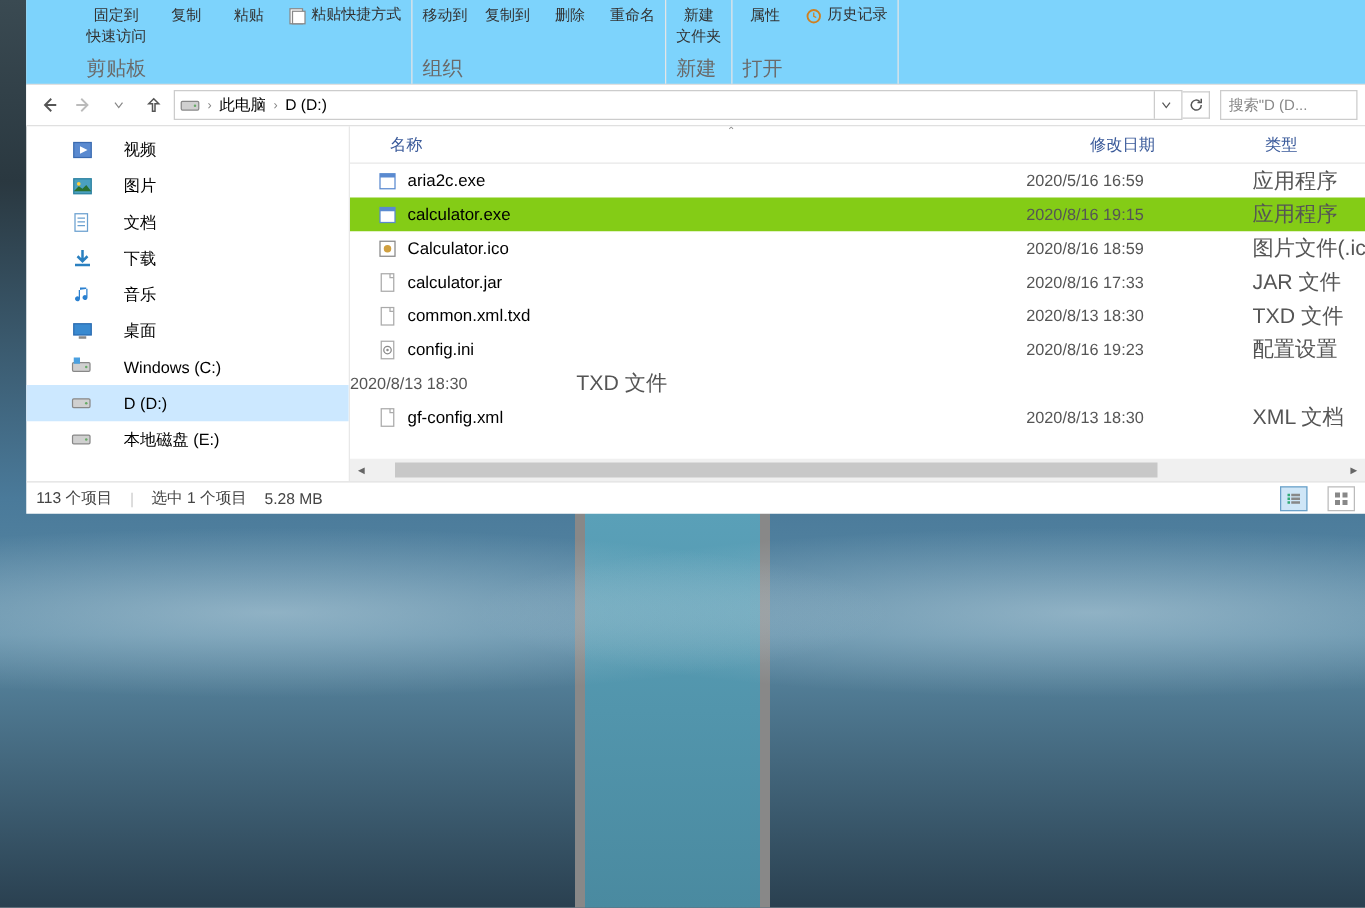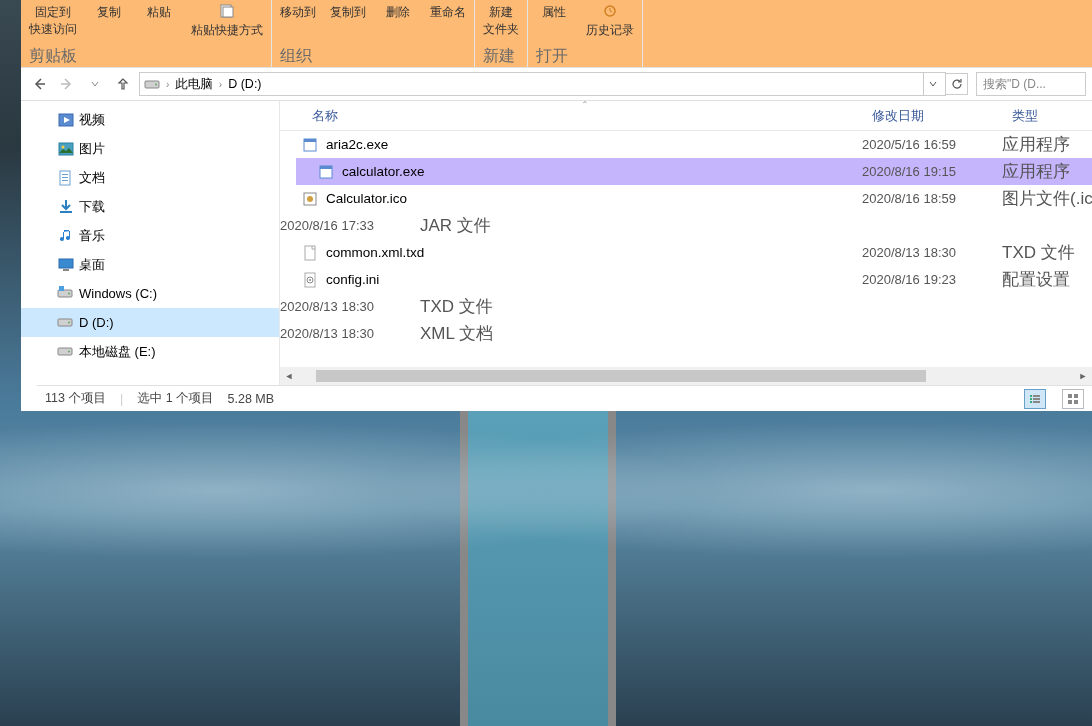--- a/index.html
+++ b/index.html
@@ -18,67 +18,67 @@
   content: ""; position: absolute; left: 0; top: 410px; width: 1092px; height: 200px;
   background: radial-gradient(ellipse at 20% 40%, rgba(200,220,230,0.5), transparent 40%),
               radial-gradient(ellipse at 80% 40%, rgba(200,220,230,0.5), transparent 40%);
 }
 
 .explorer {
   position: absolute; left: 21px; top: 0; width: 1071px; height: 411px;
   background: #fff; z-index: 10; display: flex; flex-direction: column; font-size: 12px;
 }
 
-.ribbon { height: 68px; background: #fdba74; display: flex; border-bottom: 1px solid #e0e0e0; }
+.ribbon { height: 68px; background: #7dd3fc; display: flex; border-bottom: 1px solid #e0e0e0; padding-left: 40px; }
 .ribbon-group { display: flex; flex-direction: column; border-right: 1px solid #e5e5e5; padding: 2px 8px 0; }
 .rg-row { display: flex; gap: 14px; height: 48px; align-items: flex-start; padding-top: 2px; }
 .rg-label { text-align: left; font-size: 16px; color: #6a6a6a; height: 18px; line-height: 14px; }
 .rg-btn { display: flex; flex-direction: column; align-items: center; gap: 2px; color: #333; font-size: 12px; cursor: default; min-width: 36px; }
 .rg-mini { display: flex; flex-direction: column; gap: 4px; font-size: 12px; color: #333; }
-.rg-mini .item { display: flex; align-items: center; gap: 4px; height: 16px; flex-direction: column; }
+.rg-mini .item { display: flex; align-items: flex-end; gap: 4px; height: 16px; }
 .rg-mini .ico { width: 14px; height: 14px; }
 .check { width: 12px; height: 12px; border: 1px solid #888; display: inline-block; }
 
 .navbar { height: 33px; display: flex; align-items: center; background: #fff; border-bottom: 1px solid #e0e0e0; padding: 0 6px; gap: 4px; }
 .nav-arrow { width: 24px; height: 24px; display: flex; align-items: center; justify-content: center; color: #888; }
 .nav-arrow.enabled { color: #555; }
 .addr { flex: 1; height: 24px; border: 1px solid #ccc; display: flex; align-items: center; padding: 0 4px; gap: 6px; font-size: 12.5px; }
 .addr .chev { color: #888; font-size: 10px; }
 .addr-drop { width: 18px; border-left: 1px solid #ccc; height: 22px; display: flex; align-items: center; justify-content: center; color: #555; margin-left: auto; }
 .refresh { width: 22px; height: 22px; border: 1px solid #ccc; border-left: none; display: flex; align-items: center; justify-content: center; color: #555; margin-left: -4px; }
 .search { width: 110px; height: 24px; border: 1px solid #ccc; display: flex; align-items: center; padding: 0 6px; color: #888; font-size: 12px; margin-left: 4px; }
 
 .body { flex: 1; display: flex; min-height: 0; }
 .sidebar { width: 259px; border-right: 1px solid #e8e8e8; overflow: hidden; padding-top: 4px; }
-.sb-item { height: 29px; display: flex; align-items: center; padding-left: 36px; gap: 4px; font-size: 13px; color: #000; }
+.sb-item { height: 29px; display: flex; align-items: center; padding-left: 36px; gap: 24px; font-size: 13px; color: #000; }
 .sb-item.selected { background: #cce8ff; }
 .sb-item .ico { width: 18px; height: 18px; flex-shrink: 0; }
 
 .main { flex: 1; display: flex; flex-direction: column; min-width: 0; }
 .cols { height: 30px; display: flex; align-items: center; border-bottom: 1px solid #e8e8e8; font-size: 13px; color: #3a5a9a; user-select: none; }
 .col { padding: 0 10px; border-right: 1px solid transparent; height: 100%; display: flex; align-items: center; position: relative; }
 .col.name { flex: 1; }
 .col.name .sort { position: absolute; left: 50%; top: -1px; color: #888; font-size: 8px; }
 .col.date { width: 140px; }
 .col.type { width: 90px; }
 
 .rows { flex: 1; overflow: hidden; }
-.row { height: 27px; display: flex; align-items: center; font-size: 13.5px; color: #000; }
-.row.selected { background: #c4b5fd; margin-left: 16px; }
+.row { height: 27px; display: flex; align-items: center; font-size: 13.5px; color: #000; gap: 41px; }
+.row.selected { background: #84cc16; }
 .row .cell-name { flex: 1; display: flex; align-items: center; gap: 8px; padding-left: 22px; }
 .row .file-ico { width: 16px; height: 16px; flex-shrink: 0; }
 .row .cell-date { width: 140px; color: #555; font-size: 13px; }
 .row .cell-type { width: 90px; color: #555; font-size: 17px; white-space: nowrap; overflow: hidden; }
 
 .hscroll { height: 18px; background: #f0f0f0; display: flex; align-items: center; }
 .hscroll .track { flex: 1; height: 16px; margin: 0 18px; position: relative; }
 .hscroll .thumb { position: absolute; left: 0; top: 2px; height: 12px; width: 610px; background: #c8c8c8; }
 .hscroll .arr { width: 18px; text-align: center; color: #666; font-size: 9px; }
 
-.status { height: 26px; border-top: 1px solid #e0e0e0; display: flex; align-items: center; padding: 0 8px; font-size: 12.5px; color: #444; gap: 14px; margin-left: 16px; }
+.status { height: 26px; border-top: 1px solid #e0e0e0; display: flex; align-items: center; padding: 0 8px; font-size: 12.5px; color: #444; gap: 14px; }
 .status .spacer { flex: 1; }
 .view-btn { width: 22px; height: 20px; border: 1px solid #bbb; display: flex; align-items: center; justify-content: center; margin-left: 2px; }
 .view-btn.active { background: #cfe6f7; border-color: #6aa0c8; }
 
 svg { display: block; }
 </style>
 </head>
 <body>
 
 <div class="desktop-bg"></div>
@@ -348,20 +348,29 @@
                   <rect x="2" y="2" width="12" height="12" fill="#fff" stroke="#888"></rect>
                   <circle cx="8" cy="8" r="3" fill="#d0a040"></circle>
                 </svg>
               </span>
               <span>Calculator.ico</span>
             </div>
             <div class="cell-date">2020/8/16 18:59</div>
             <div class="cell-type">图片文件(.ic</div>
           </div>
           <div class="row">
+            <div class="cell-name">
+              <span class="file-ico">
+                <svg viewBox="0 0 16 16">
+                  <rect x="3" y="1" width="10" height="14" fill="#fff" stroke="#aaa"></rect>
+                  <path d="M10 1v3h3" fill="none" stroke="#aaa"></path>
+                </svg>
+              </span>
+              <span>calculator.jar</span>
+            </div>
             <div class="cell-date">2020/8/16 17:33</div>
             <div class="cell-type">JAR 文件</div>
           </div>
           <div class="row">
             <div class="cell-name">
               <span class="file-ico">
                 <svg viewBox="0 0 16 16">
                   <rect x="3" y="1" width="10" height="14" fill="#fff" stroke="#aaa"></rect>
                   <path d="M10 1v3h3" fill="none" stroke="#aaa"></path>
                 </svg>
@@ -383,20 +392,29 @@
               <span>config.ini</span>
             </div>
             <div class="cell-date">2020/8/16 19:23</div>
             <div class="cell-type">配置设置</div>
           </div>
           <div class="row">
             <div class="cell-date">2020/8/13 18:30</div>
             <div class="cell-type">TXD 文件</div>
           </div>
           <div class="row">
+            <div class="cell-name">
+              <span class="file-ico">
+                <svg viewBox="0 0 16 16">
+                  <rect x="3" y="1" width="10" height="14" fill="#fff" stroke="#aaa"></rect>
+                  <path d="M10 1v3h3" fill="none" stroke="#aaa"></path>
+                </svg>
+              </span>
+              <span>gf-config.xml</span>
+            </div>
             <div class="cell-date">2020/8/13 18:30</div>
             <div class="cell-type">XML 文档</div>
           </div>
         </div>
       <div class="hscroll">
         <div class="arr">◄</div>
         <div class="track">
             <div class="thumb"></div>
           </div>
         <div class="arr">►</div>

